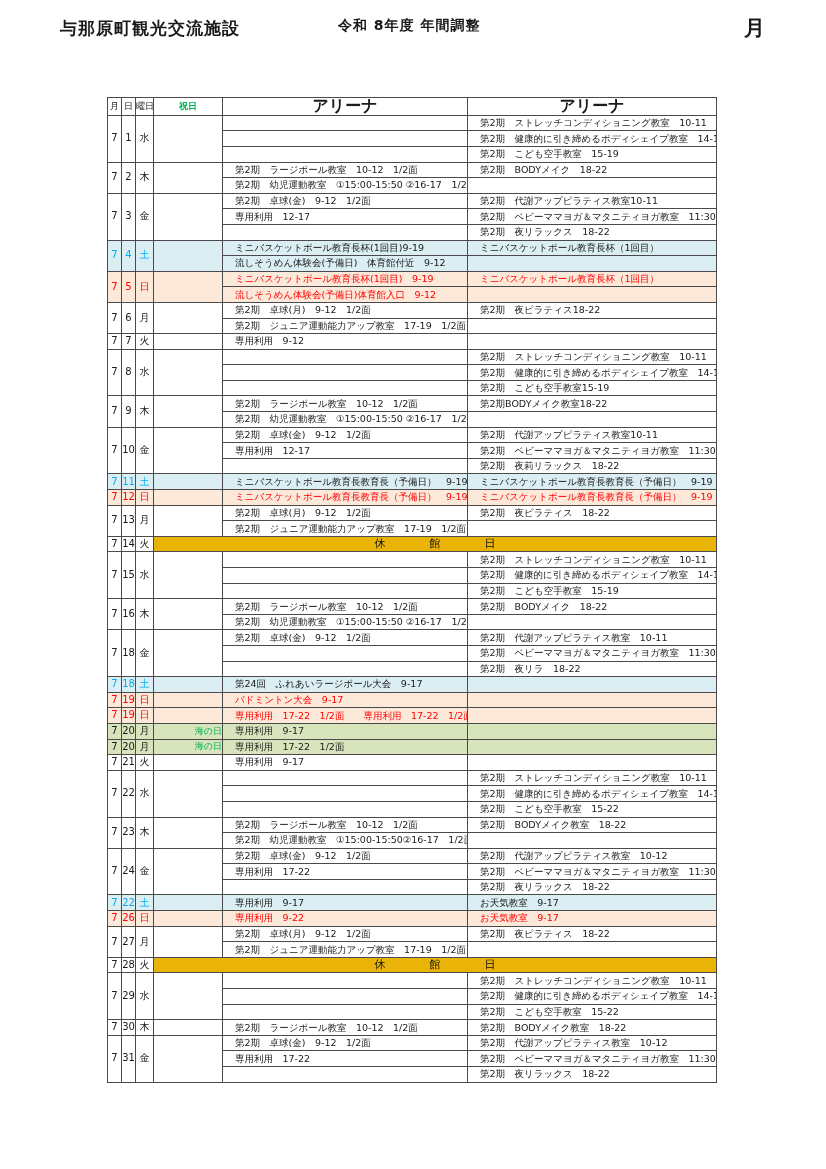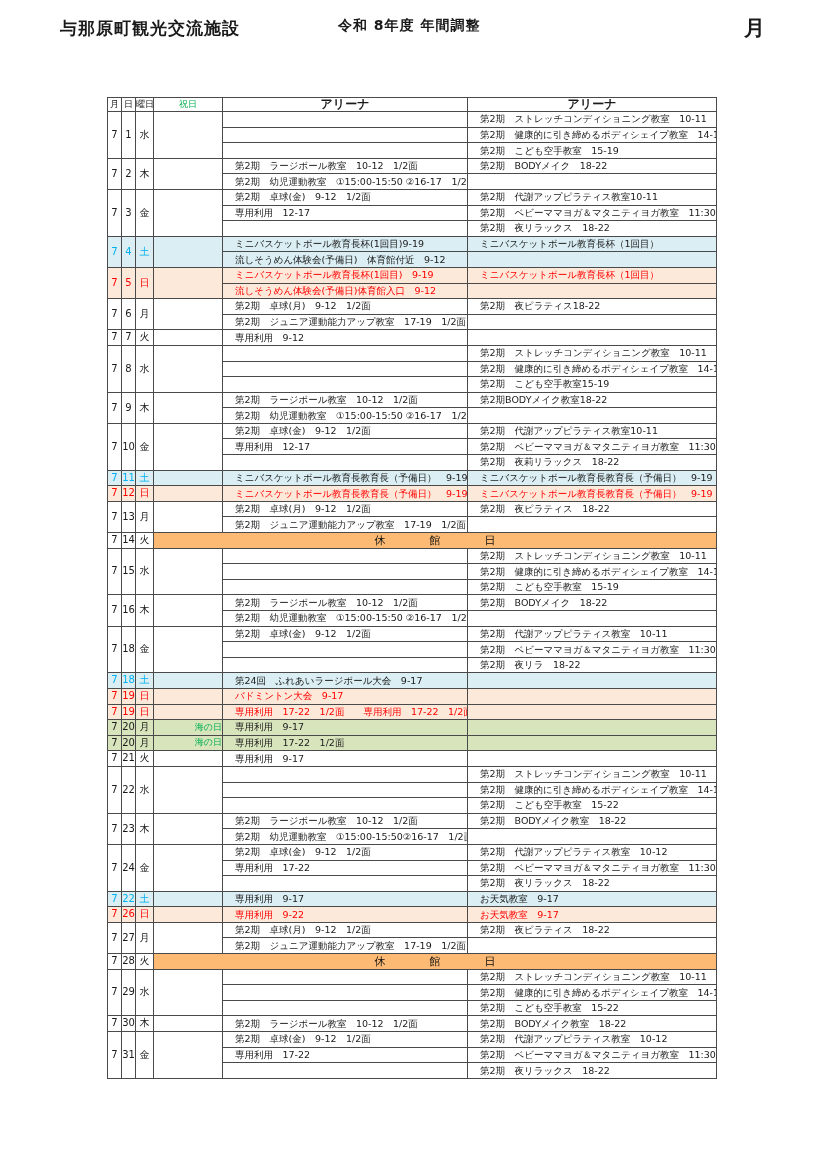--- a/index.html
+++ b/index.html
@@ -20,34 +20,34 @@
   .schedule td, .schedule th {
     border:1px solid #4a4a4a;
     height:14.6px;
     font-size:9.5px; font-weight:normal;
     white-space:nowrap; overflow:hidden;
     padding:0; vertical-align:middle;
     line-height:1.05;
   }
   .schedule thead th { height:13px; text-align:center; }
   th.h-small { font-size:9px; }
-  th.h-holiday { font-size:9px; font-weight:normal; color:#00b050; }
-  th.h-big { font-size:12px; font-weight:bold; }
+  th.h-holiday { font-size:9px; font-weight:bold; color:#00b050; }
+  th.h-big { font-size:16px; font-weight:bold; }
 
   td.c-month, td.c-day, td.c-weekday { text-align:center; font-size:10px; }
   td.c-holiday { text-align:right; font-size:9px; }
   td.c-arena, td.c-multi { padding-left:12px; padding-right:2px; }
 
   tr.day-saturday td { background:#daeef3; }
   tr.day-saturday td.c-month, tr.day-saturday td.c-day, tr.day-saturday td.c-weekday { color:#00b0f0; }
   tr.day-sunday td { background:#fde9d9; color:#ff0000; }
   tr.day-holiday td { background:#d8e4bc; }
   tr.day-holiday td.c-holiday { color:#00b050; }
   td.c-closed {
-    background:#fdba74; text-align:center;
+    background:#eab308; text-align:center;
     font-size:11px; color:#111;
   }
 </style>
 </head>
 <body>
 
 <div class="page-title-left">与那原町観光交流施設</div>
 <div class="page-title-center">令和 8年度 年間調整</div>
 <div class="page-title-right">月</div>
 

